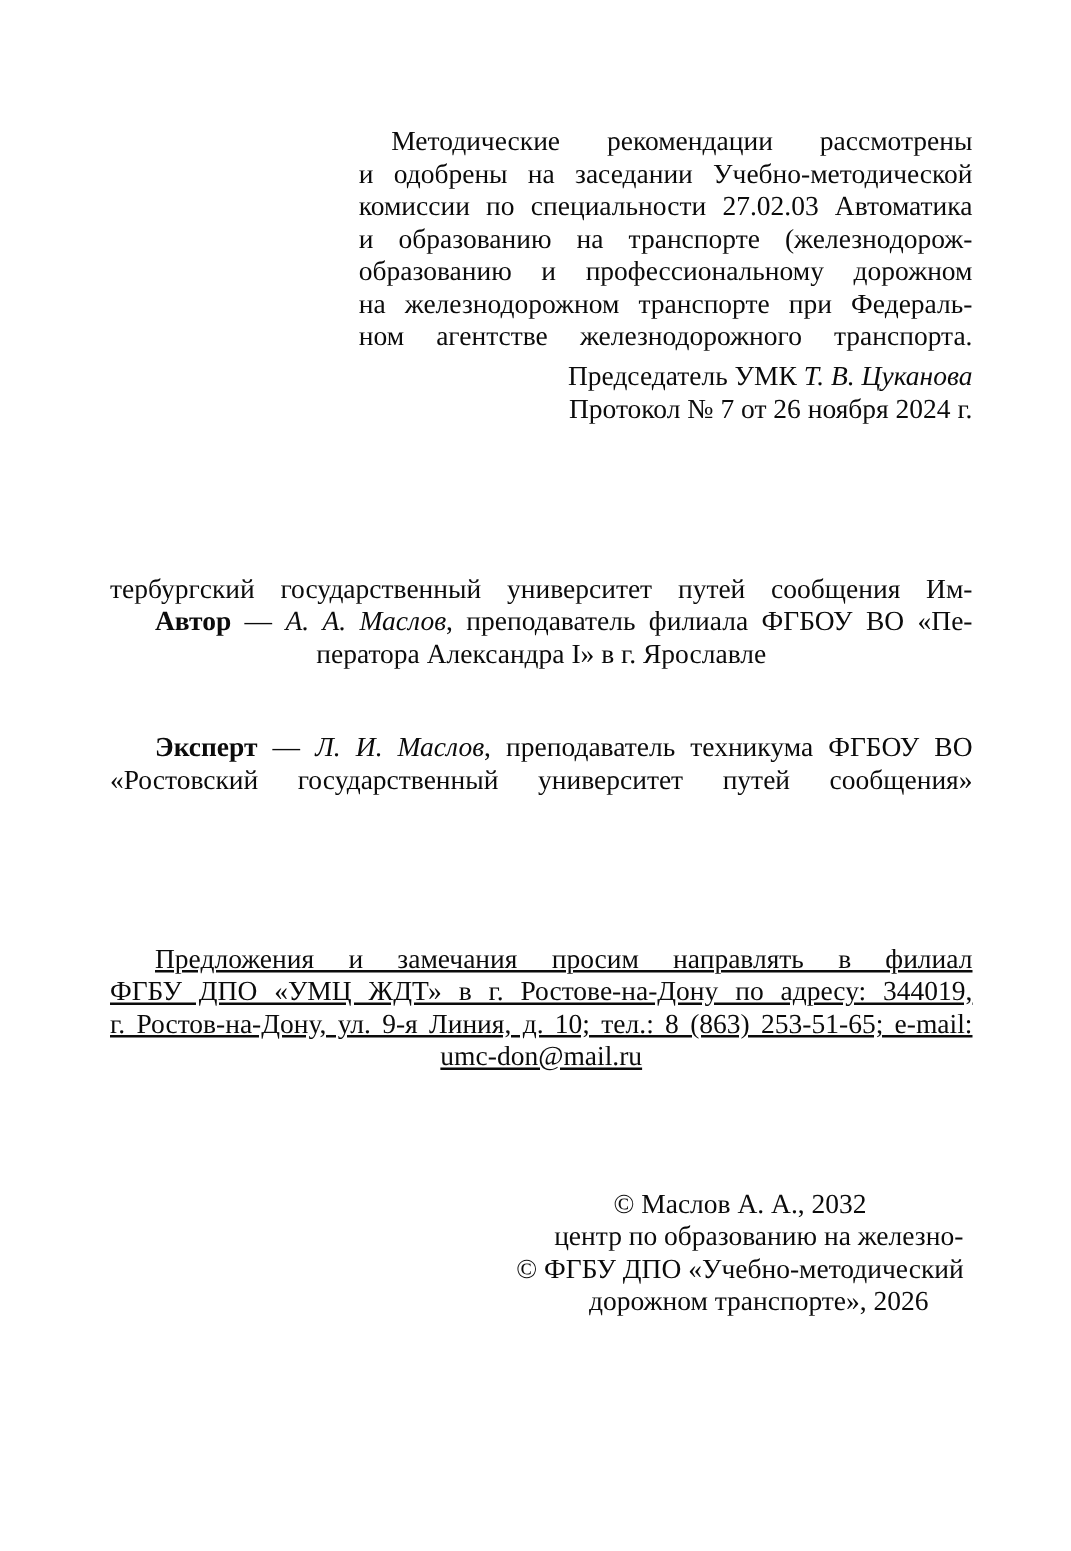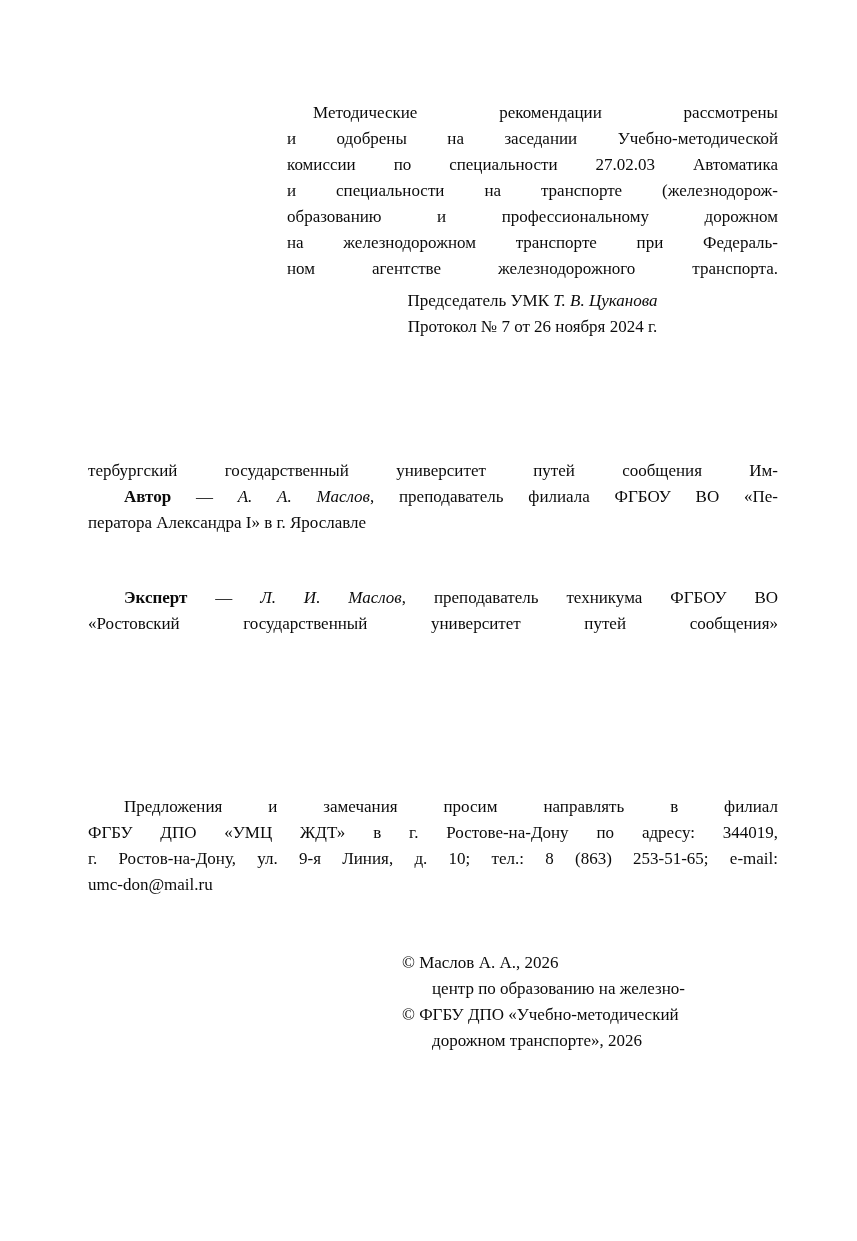--- a/index.html
+++ b/index.html
@@ -2,52 +2,52 @@
 <html><head>
 <meta charset="utf-8">
 <style>
   html, body { margin: 0; padding: 0; background: #ffffff; }
   .page {
     position: relative;
     width: 857px;
     height: 1241px;
     background: #ffffff;
     font-family: "Liberation Serif", "DejaVu Serif", serif;
-    font-size: 17px;
+    font-size: 22px;
     line-height: 26px;
     color: #0b0b0b;
     overflow: hidden;
   }
   .block { position: absolute; }
   .approval-block { left: 287px; top: 100px; width: 491px; }
   .author-block   { left: 88px;  top: 458px; width: 690px; }
   .expert-block   { left: 88px;  top: 585px; width: 690px; }
-  .contact-block  { left: 88px;  top: 794px; width: 690px; }
+  .contact-block  { left: 88px;  top: 754px; width: 690px; text-decoration: underline; }
   .copyright-block{ left: 402px; top: 950px; width: 380px; }
 
-  .line { text-align: left; }
+  .line { text-align: center; }
   .jline { text-align: justify; text-align-last: justify; }
   .ind-sm { text-indent: 26px; }
   .ind { text-indent: 36px; }
-  .sig { text-align: center; }
+  .sig { text-align: right; }
   .sig-first { margin-top: 6px; }
   .hang { padding-left: 30px; }
   .bold { font-weight: bold; font-style: normal; }
   .ital { font-style: italic; }
 </style>
 </head>
 <body>
 
 <div class="page">
 
   <section class="block approval-block">
     <div class="jline ind-sm">Методические рекомендации рассмотрены</div>
     <div class="jline">и одобрены на заседании Учебно-методической</div>
     <div class="jline">комиссии по специальности 27.02.03 Автоматика</div>
-    <div class="jline">и специальности на транспорте (железнодорож-</div>
+    <div class="jline">и образованию на транспорте (железнодорож-</div>
     <div class="jline">образованию и профессиональному дорожном</div>
     <div class="jline">на железнодорожном транспорте при Федераль-</div>
     <div class="jline">ном агентстве железнодорожного транспорта.</div>
     <div class="line sig sig-first">
       <span>Председатель УМК </span><span class="ital">Т. В. Цуканова</span>
     </div>
     <div class="line sig">Протокол № 7 от 26 ноября 2024 г.</div>
   </section>
 
   <section class="block author-block">
@@ -66,19 +66,19 @@
   </section>
 
   <section class="block contact-block">
     <div class="jline ind">Предложения и замечания просим направлять в филиал</div>
     <div class="jline">ФГБУ ДПО «УМЦ ЖДТ» в г. Ростове-на-Дону по адресу: 344019,</div>
     <div class="jline">г. Ростов-на-Дону, ул. 9-я Линия, д. 10; тел.: 8 (863) 253-51-65; e-mail:</div>
     <div class="line">umc-don@mail.ru</div>
   </section>
 
   <section class="block copyright-block">
-    <div class="line">© Маслов А. А., 2026</div>
+    <div class="line">© Маслов А. А., 2032</div>
     <div class="line hang">центр по образованию на железно-</div>
     <div class="line">© ФГБУ ДПО «Учебно-методический</div>
     <div class="line hang">дорожном транспорте», 2026</div>
   </section>
 
 </div>
 
 </body></html>

